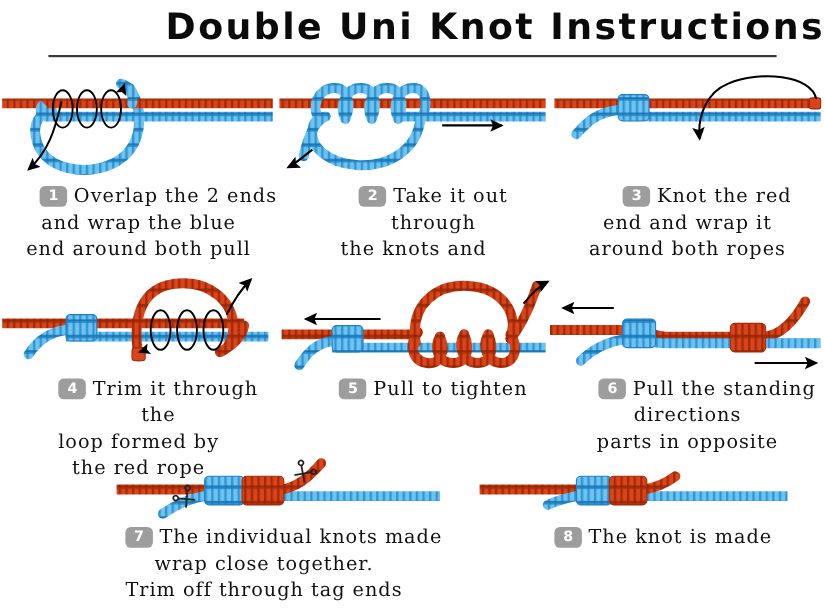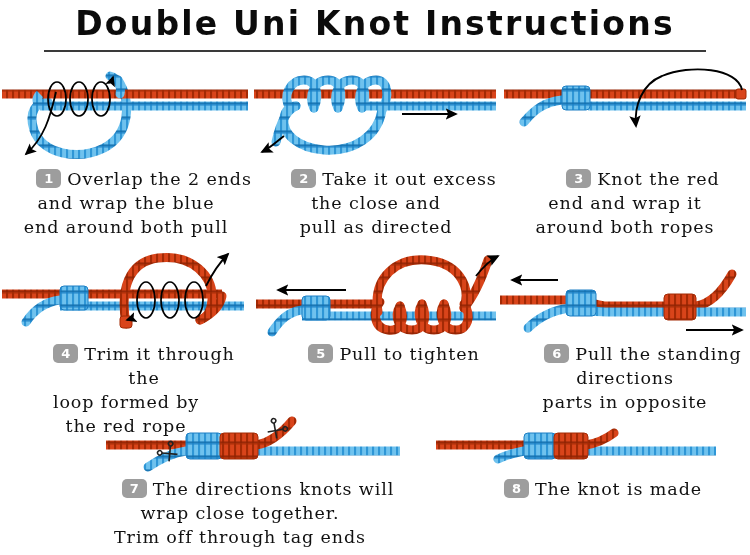--- a/index.html
+++ b/index.html
@@ -20,21 +20,21 @@
     position: relative;
     width: 750px;
     height: 555px;
   }
 
   
   .title-wrap {
     position: absolute;
     left: 0; top: 4px;
     width: 750px;
-    text-align: center;
+    text-align: right;
   }
   .title {
     font-family: "DejaVu Sans", "Liberation Sans", sans-serif;
     font-weight: bold;
     font-size: 33px;
     letter-spacing: 2.2px;
     color: #0b0b0b;
     line-height: 40px;
     white-space: nowrap;
   }
@@ -178,24 +178,23 @@
         <path d="M132 48 C 128 74, 104 90, 74 88 C 48 86, 32 72, 34 56 C 35 48, 40 44, 46 44" stroke="url(#blueBraid)" stroke-width="9" fill="none" stroke-linecap="round"></path>
 
         <path d="M46 44 C 36 48, 30 62, 26 80" stroke="url(#blueBraid)" stroke-width="9" fill="none" stroke-linecap="round"></path>
 
         <path d="M152 52 H206" stroke="#000000" stroke-width="1.9" fill="none" marker-end="url(#arrowHead)"></path>
         <path d="M34 74 C 26 80, 20 86, 12 90" stroke="#000000" stroke-width="1.9" fill="none" marker-end="url(#arrowHead)"></path>
       </svg>
     </div>
     <div class="caption">
       <span class="cap-first">
-        <span class="badge">2</span><span>Take it out excess</span>
-      </span>
-      <span class="cap-line">the close and</span>
-      <span class="cap-line">pull as directed</span>
+        <span class="badge">2</span><span>Take it out through</span>
+      </span>
+      <span class="cap-line">the knots and</span>
     </div>
   </div>
 
   <div class="step r1 c3">
     <div class="figure">
       <svg viewBox="0 0 250 105" width="250" height="105">
 
         <path d="M4 32 H246" stroke="url(#redBraid)" stroke-width="9" fill="none"></path>
 
         <path d="M88 44 H246" stroke="url(#blueBraid)" stroke-width="9" fill="none"></path>
@@ -349,21 +348,21 @@
         <g transform="translate(102,38) rotate(-40)">
           <line x1="0" y1="0" x2="11" y2="11" stroke="#222" stroke-width="1.6"></line>
           <line x1="11" y1="0" x2="0" y2="11" stroke="#222" stroke-width="1.6"></line>
           <circle cx="-1.6" cy="-1.6" r="2.2" fill="none" stroke="#222" stroke-width="1.5"></circle>
           <circle cx="12.6" cy="-1.6" r="2.2" fill="none" stroke="#222" stroke-width="1.5"></circle>
         </g>
       </svg>
     </div>
     <div class="caption">
       <span class="cap-first">
-        <span class="badge">7</span><span>The directions knots will</span>
+        <span class="badge">7</span><span>The individual knots made</span>
       </span>
       <span class="cap-line">wrap close together.</span>
       <span class="cap-line">Trim off through tag ends</span>
     </div>
   </div>
 
   <div class="step r3 w2">
     <div class="figure">
       <svg viewBox="0 0 330 62" width="330" height="62">
 

